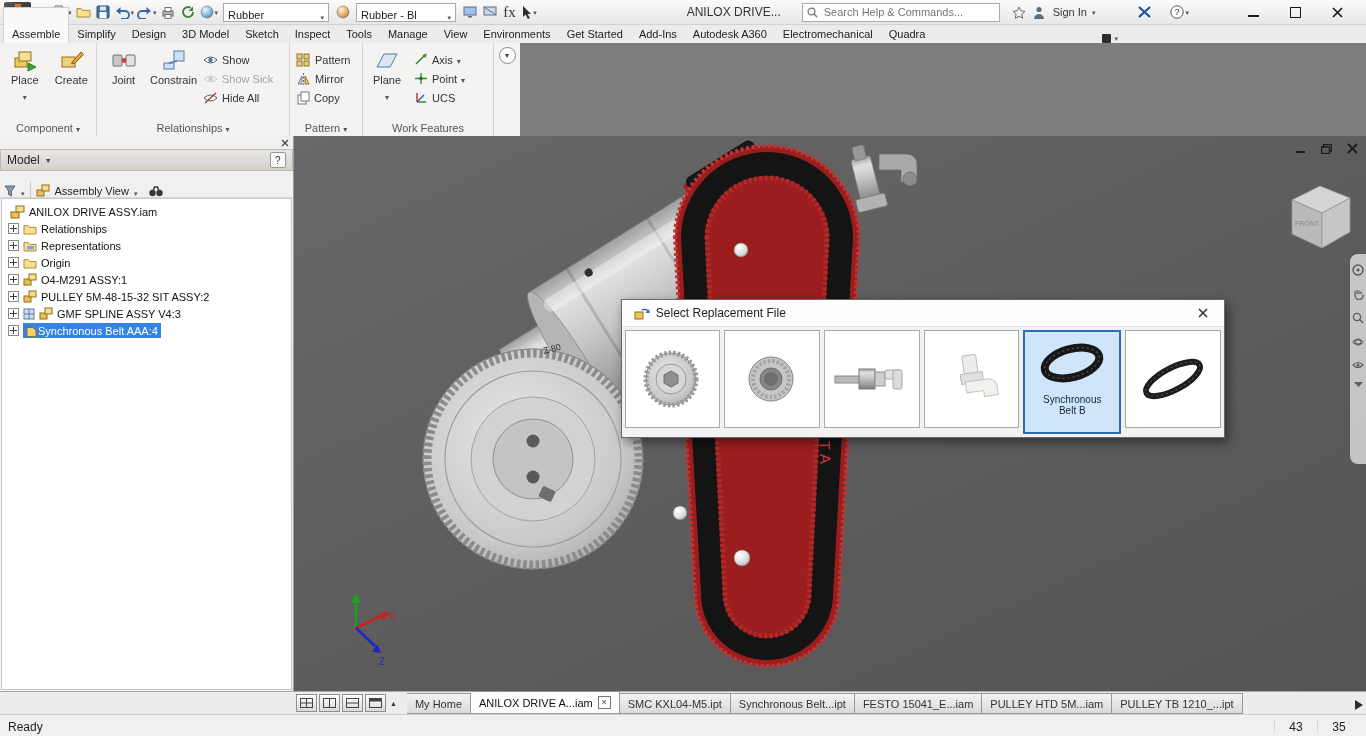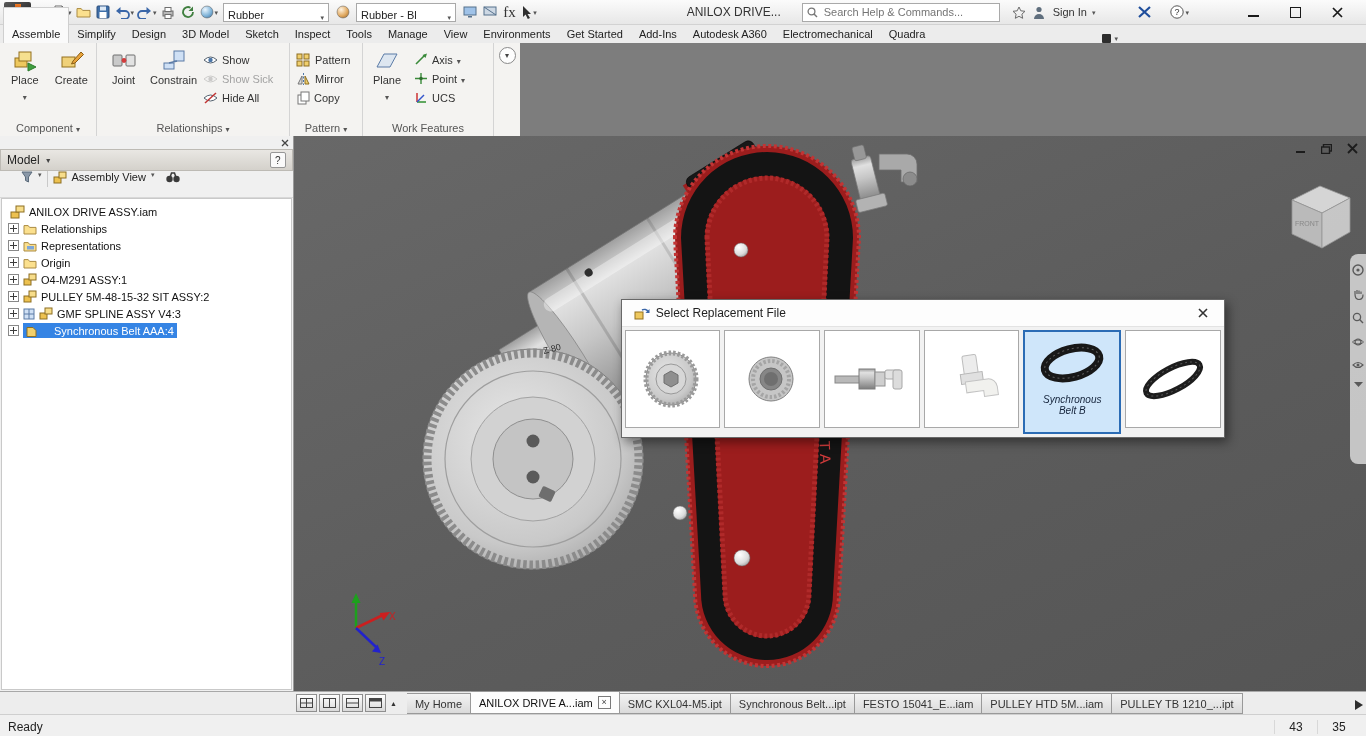--- a/index.html
+++ b/index.html
@@ -55,44 +55,44 @@
   
   .main{height:555px;display:flex;}
 
   
   .browser{width:293px;background:#f0f0f0;border-right:1px solid #9a9a9a;display:flex;flex-direction:column;}
   .btop{height:13px;display:flex;justify-content:flex-end;align-items:center;padding-right:4px;}
   .mhead{height:20px;background:linear-gradient(#e9e7e3,#d4d1cb);border:1px solid #bdbab4;display:flex;align-items:center;padding:0 6px;gap:5px;}
   .mhead .mtitle{font-size:12px;color:#222;}
   .mhead .mdd{font-size:7px;color:#444;}
   .helpbox{margin-left:auto;width:14px;height:14px;border:1px solid #979797;background:#fafafa;font-size:10px;color:#333;display:flex;align-items:center;justify-content:center;border-radius:2px;}
-  .btools{height:26px;display:flex;align-items:flex-start;gap:5px;padding:0 21px;border-bottom:1px solid #d8d8d8;}
+  .btools{height:26px;display:flex;align-items:flex-end;gap:5px;padding:0 4px;border-bottom:1px solid #d8d8d8;}
   .vsep{width:1px;height:16px;background:#c9c9c9;}
   .btools .vlabel{font-size:11px;color:#222;}
   .tree{flex:1;background:#fff;border:1px solid #c9c9c9;margin:0 1px 1px 1px;padding-top:4px;overflow:hidden;}
   .trow{height:17px;display:flex;align-items:center;gap:4px;padding-left:8px;font-size:11px;color:#111;white-space:nowrap;}
   .trow.child{padding-left:6px;}
   .texp{width:9px;height:9px;border:1px solid #898989;background:#fff;position:relative;flex:none;}
   .texp::before{content:"";position:absolute;left:1px;right:1px;top:3.5px;height:1px;background:#3c3c3c;}
   .texp::after{content:"";position:absolute;top:1px;bottom:1px;left:3.5px;width:1px;background:#3c3c3c;}
-  .selwrap{display:flex;align-items:center;gap:16px;background:#3584e4;color:#fff;padding:1px 3px 1px 2px;}
+  .selwrap{display:flex;align-items:center;gap:0;background:#3584e4;color:#fff;padding:1px 3px 1px 2px;}
 
   
   .viewport{width:1073px;position:relative;background:linear-gradient(155deg,#686868,#5c5c5c 55%,#555555);overflow:hidden;}
   .scene{position:absolute;left:0;top:0;}
   .docwin{position:absolute;top:7px;right:8px;display:flex;gap:15px;align-items:center;}
   .navbar{position:absolute;right:0;top:118px;width:16px;height:200px;background:rgba(228,228,228,.78);border-radius:8px 0 0 8px;display:flex;flex-direction:column;align-items:center;gap:12px;padding-top:10px;}
 
   
   .dialog{position:absolute;left:327px;top:163px;width:602px;background:#fff;border:1px solid #686868;box-shadow:3px 4px 10px rgba(0,0,0,.45);}
   .dlg-title{height:26px;display:flex;align-items:center;gap:6px;padding:0 12px;background:#fdfdfd;border-bottom:1px solid #e3e3e3;}
   .dlg-title-text{font-size:12px;color:#222;}
   .dlg-close{margin-left:auto;width:18px;height:18px;display:flex;align-items:center;justify-content:center;}
   .dlg-body{display:flex;gap:4px;padding:3px;background:#f2f2f2;}
-  .thumb{width:95px;height:96px;background:#fff;border:1px solid #a8a8a8;display:flex;flex-direction:column;align-items:center;justify-content:center;font-style:italic;}
+  .thumb{width:95px;height:96px;background:#fff;border:1px solid #a8a8a8;display:flex;flex-direction:column;align-items:center;justify-content:center;}
   .thumb.selected{border:2px solid #2b6cb5;background:#cfe6fa;justify-content:flex-start;padding-top:4px;}
   .thumb-label{font-size:10px;line-height:11px;color:#14233a;text-align:center;width:78px;margin-top:2px;}
 
   
   .docbar{height:22px;background:#ededed;display:flex;align-items:flex-end;padding-left:296px;border-top:1px solid #a8a8a8;}
   .arrgroup{display:flex;gap:2px;align-items:center;margin-right:8px;margin-bottom:2px;}
   .arrbtn{width:19px;height:16px;border:1px solid #8f8f8f;background:linear-gradient(#fefefe,#d9d9d9);display:flex;align-items:center;justify-content:center;}
   .arrup{font-size:7px;color:#333;padding:0 2px;}
   .dtab{height:19px;display:flex;align-items:center;gap:5px;padding:0 8px;font-size:11px;color:#333;background:linear-gradient(#f3f3f3,#dadada);border:1px solid #999;border-left:none;white-space:nowrap;}
   .dtab:first-of-type{border-left:1px solid #999;}

